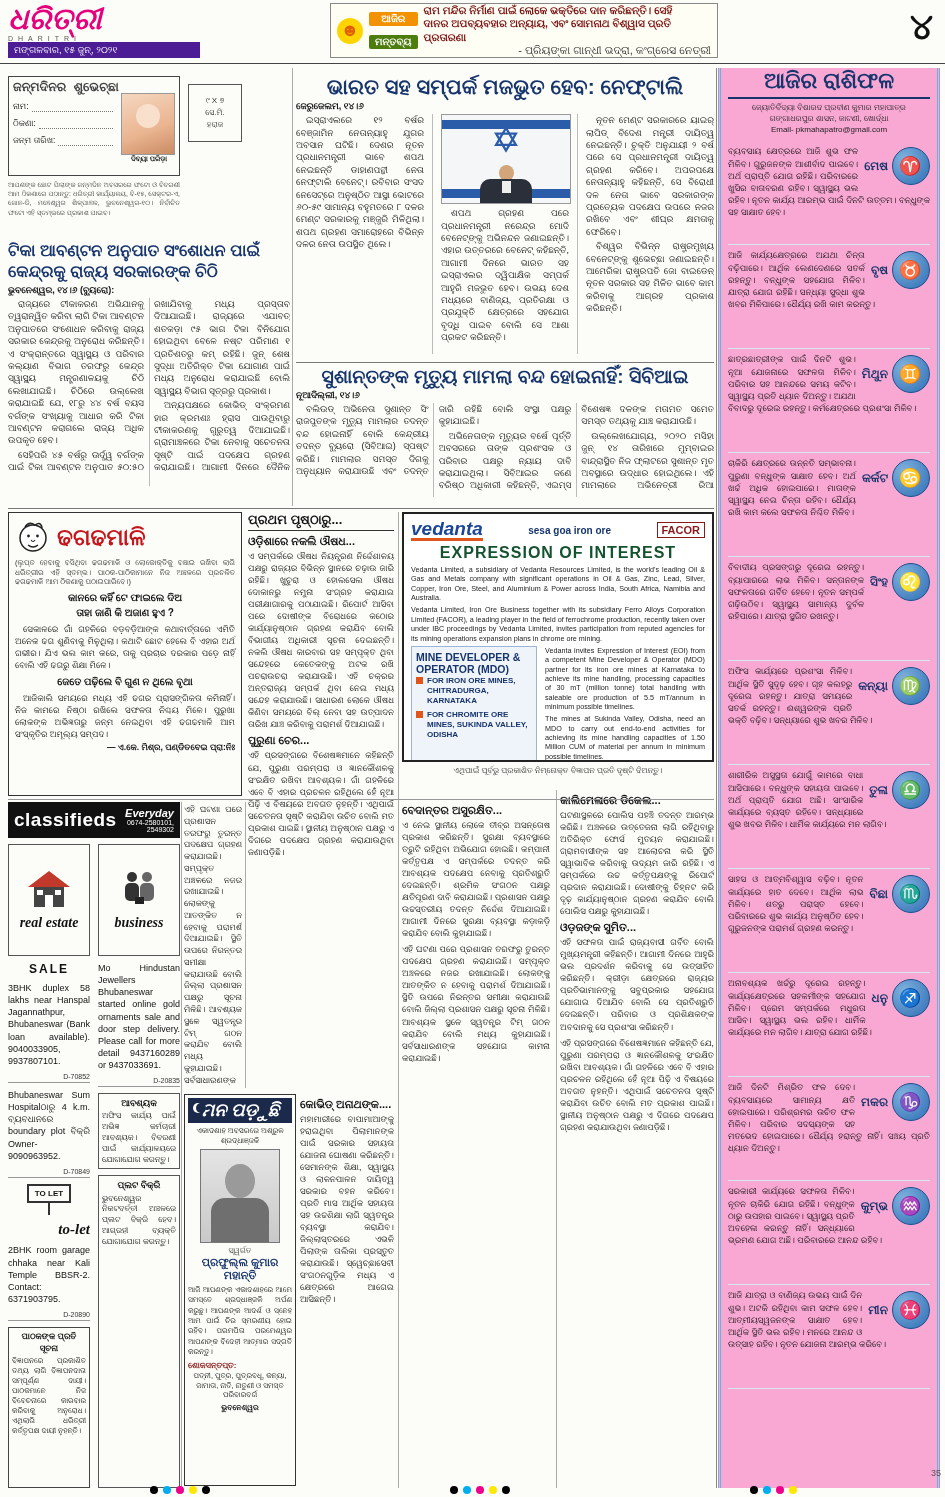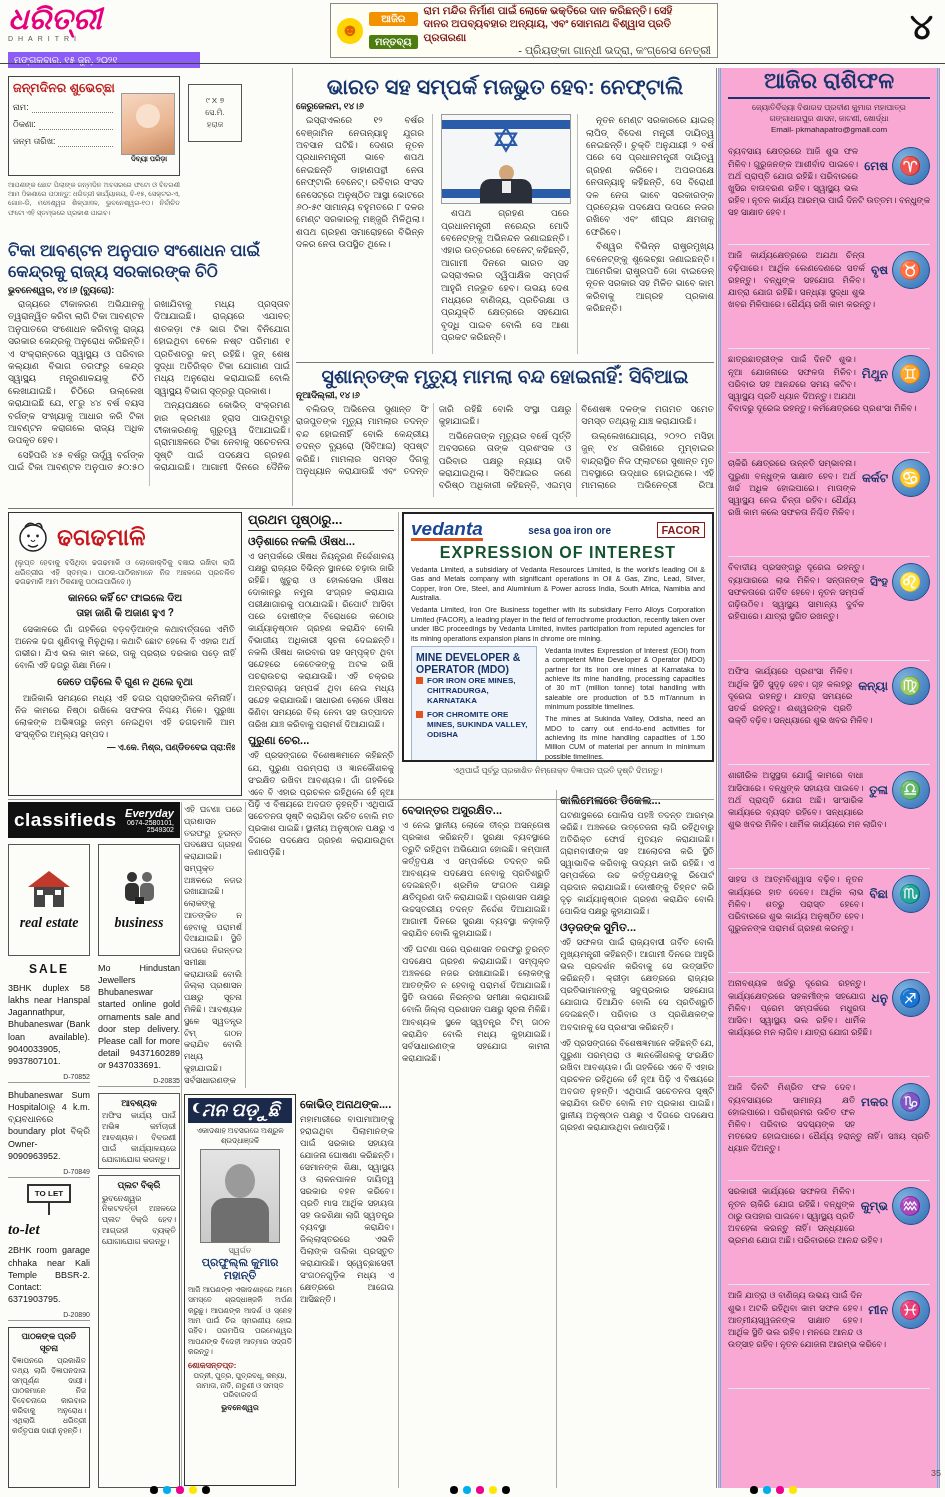--- a/index.html
+++ b/index.html
@@ -7,35 +7,35 @@
         font-family:"Liberation Sans",sans-serif;color:#111;overflow:hidden;}
   .abs{position:absolute;}
   .jt{text-align:justify;}
   .bp{font-size:9px;line-height:1.38;text-indent:10px;margin:0 0 2px;}
   .rule-h{position:absolute;background:#444;height:1px;}
   .rule-v{position:absolute;background:#aaa;width:1px;}
 
   
   .mast-name{color:#e5007d;font-weight:bold;font-size:30px;line-height:1;font-style:italic;}
   .mast-latin{font-size:7px;letter-spacing:5px;color:#555;margin-top:1px;}
-  .mast-datebar{background:#8b5cf6;color:#fff;font-size:9.5px;padding:2px 6px;margin-top:10px;width:180px;}
+  .mast-datebar{background:#4c1d95;color:#fff;font-size:9.5px;padding:2px 6px;margin-top:0;width:180px;}
   .notice{display:flex;border:1px solid #888;background:#fffef4;height:55px;align-items:center;padding:2px 6px;gap:6px;}
   .notice-face{width:26px;height:26px;border-radius:50%;background:#ffd400;color:#e06000;font-size:18px;
                display:flex;align-items:center;justify-content:center;flex:0 0 auto;}
   .badge{display:flex;fl ex-direction:column;flex-direction:column;flex:0 0 auto;}
   .badge span{display:block;color:#fff;font-weight:bold;font-size:10px;padding:1px 6px;text-align:center;border-radius:2px;}
   .badge .b1{background:#f29200;}
   .badge .b2{background:#4d7c0f;margin-top:9px;}
   .notice-txt{font-size:10.5px;color:#7a1212;font-weight:bold;line-height:1.3;}
   .notice-attr{font-size:11px;color:#333;text-align:right;font-weight:normal;}
   .pagenum{font-size:36px;font-weight:bold;color:#111;}
 
   
   .bday{border:1px solid #444;padding:4px;height:100px;box-sizing:border-box;}
-  .bday-title{color:#b91c1c;font-weight:bold;font-size:12.5px;}
+  .bday-title{color:#404040;font-weight:bold;font-size:12.5px;font-family:Liberation Mono, monospace;}
   .bday-field{font-size:8.5px;margin-top:6px;display:flex;}
   .bday-field i{flex:1;border-bottom:1px dotted #777;margin-left:3px;}
   .bday-photo{position:absolute;right:4px;top:16px;width:52px;height:60px;border:1px solid #999;
               background:linear-gradient(160deg,#f6d7c0,#e9b490 60%,#c98b63);}
   .bday-photo::after{content:"";position:absolute;left:14px;top:10px;width:24px;height:24px;border-radius:50%;background:#f8e0cc;}
   .bday-cap{position:absolute;right:2px;top:78px;width:56px;font-size:7px;font-weight:bold;text-align:center;}
   .bday-note{font-size:6.8px;color:#444;line-height:1.35;}
 
   .adslot{border:1px solid #555;width:52px;height:56px;display:flex;flex-direction:column;align-items:center;
           justify-content:center;font-size:8px;gap:2px;color:#333;}
@@ -95,21 +95,21 @@
   .cl-phones{font-size:7px;}
   .cl-subcol{display:flex;flex-direction:column;gap:6px;overflow:hidden;}
   .cat-box{border:1px solid #555;height:112px;display:flex;flex-direction:column;align-items:center;justify-content:center;gap:6px;box-sizing:border-box;}
   .cat-label{font-family:"Liberation Serif",serif;font-style:italic;font-size:14px;font-weight:bold;}
   .sale{font-size:12px;font-weight:bold;text-align:center;letter-spacing:2px;}
   .c-ad{font-size:9px;line-height:1.35;text-align:justify;margin:0;}
   .c-ref{font-size:7px;text-align:right;color:#333;border-bottom:1px solid #999;padding-bottom:2px;}
   .tolet-sign{align-self:center;width:44px;text-align:center;}
   .tolet-board{border:2px solid #333;font-size:8px;font-weight:bold;padding:3px 2px;line-height:1.2;}
   .tolet-pole{width:2px;height:12px;background:#333;margin:0 auto;}
-  .tolet-label{font-family:"Liberation Serif",serif;font-style:italic;font-size:15px;font-weight:bold;text-align:left;}
+  .tolet-label{font-family:"Liberation Serif",serif;font-style:italic;font-size:15px;font-weight:bold;text-align:right;}
   .mini-ad{border:1px solid #555;padding:3px;font-size:8px;line-height:1.35;text-align:justify;}
   .mini-ad b{display:block;text-align:center;font-size:9px;margin-bottom:2px;}
   .notice-box{border:1px solid #444;padding:3px;font-size:7.4px;line-height:1.35;text-align:justify;flex:1;}
   .notice-box b{display:block;text-align:center;font-size:8.5px;margin-bottom:2px;}
 
   
   .obit{border:1.5px solid #333;box-sizing:border-box;padding:3px;display:flex;flex-direction:column;align-items:center;overflow:hidden;}
   .obit-bar{background:#1b2a4a;color:#fff;width:100%;box-sizing:border-box;text-align:center;
             font-family:"Liberation Serif",serif;font-style:italic;font-weight:bold;font-size:18px;padding:2px 0;position:relative;}
   .crescent{position:absolute;left:8px;top:5px;width:10px;height:10px;border-radius:50%;background:#1b2a4a;box-shadow:-3px 0 0 0 #fff;}

